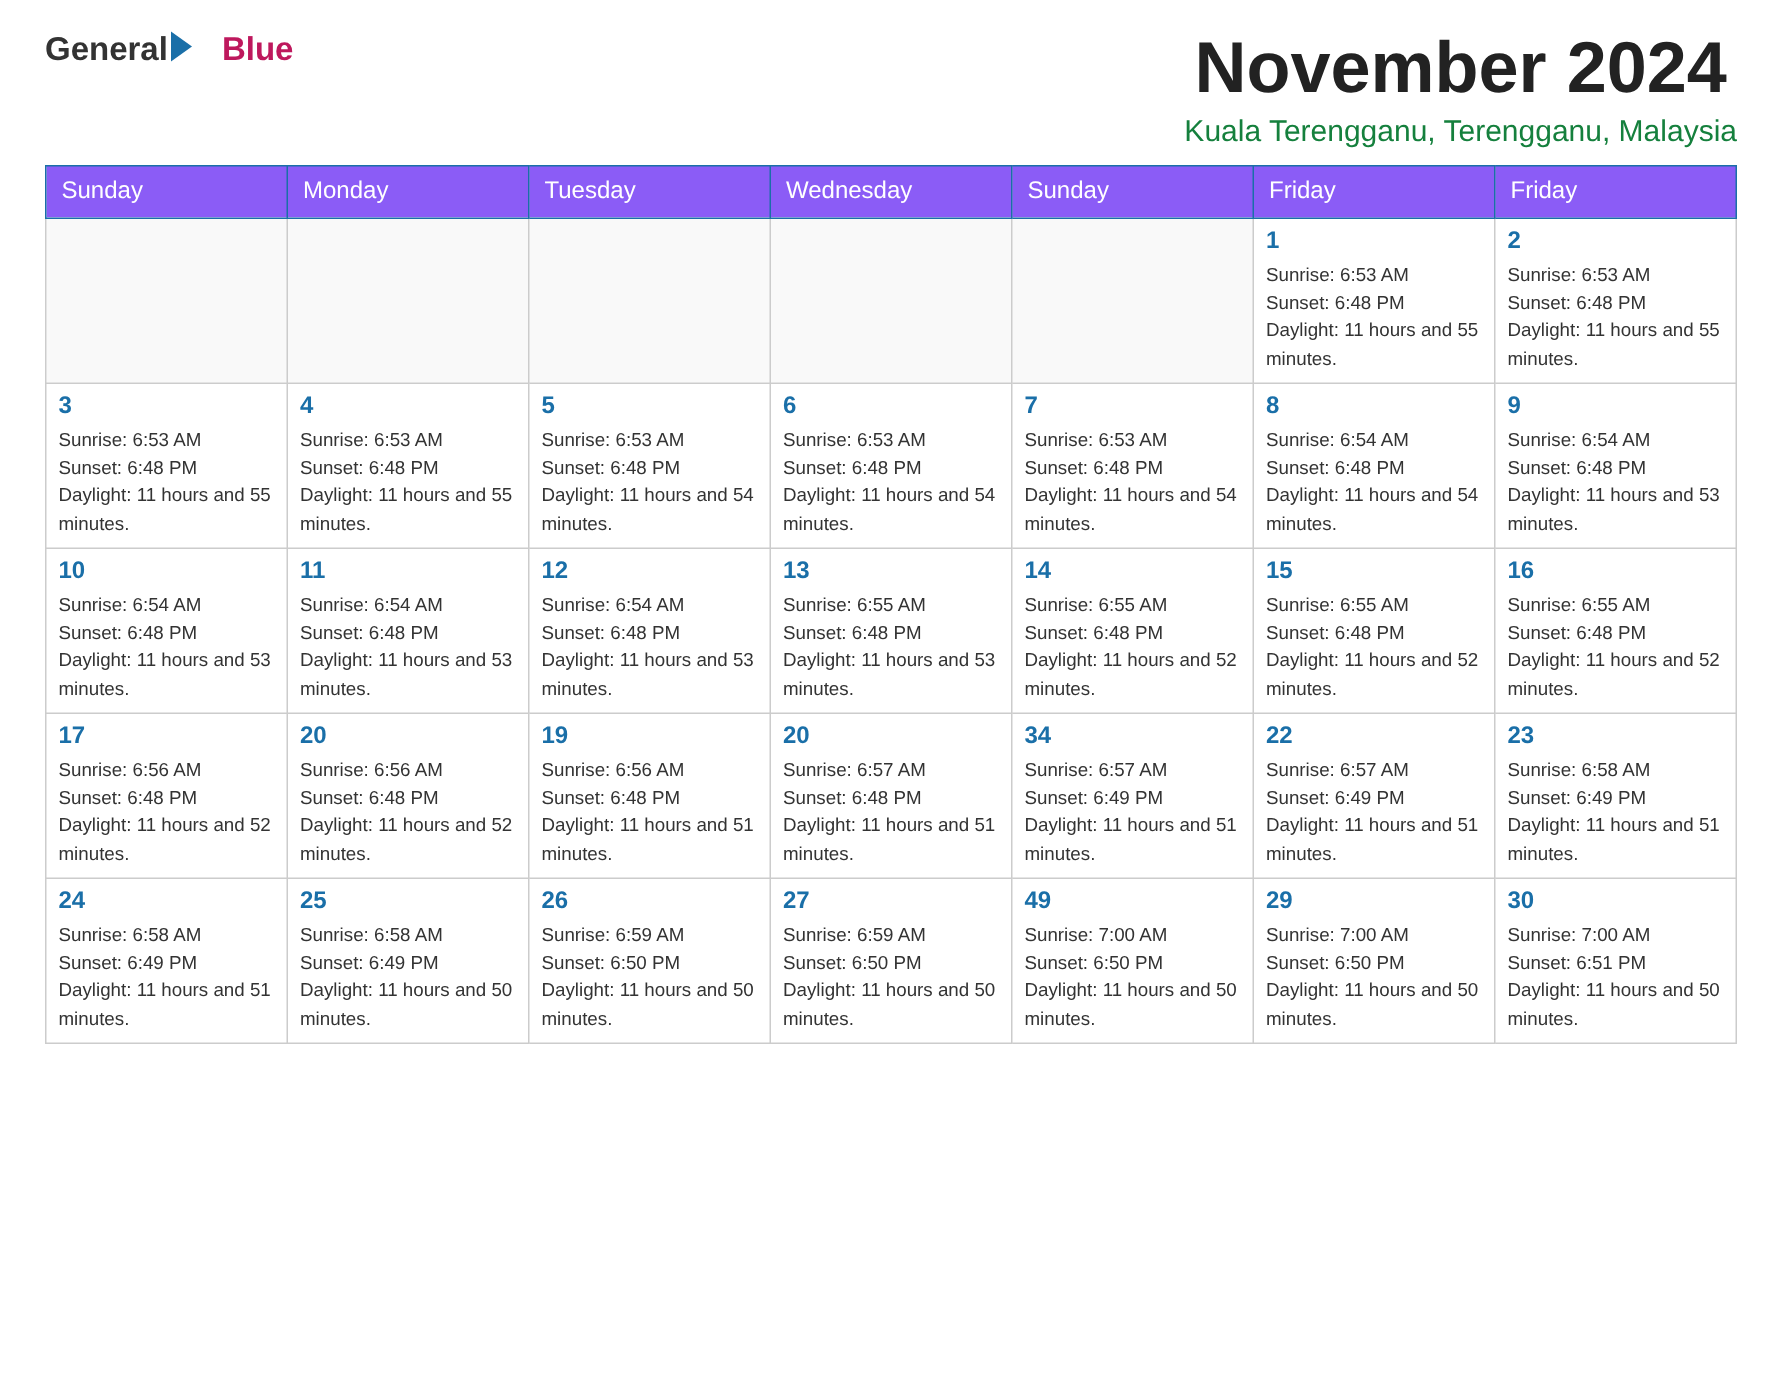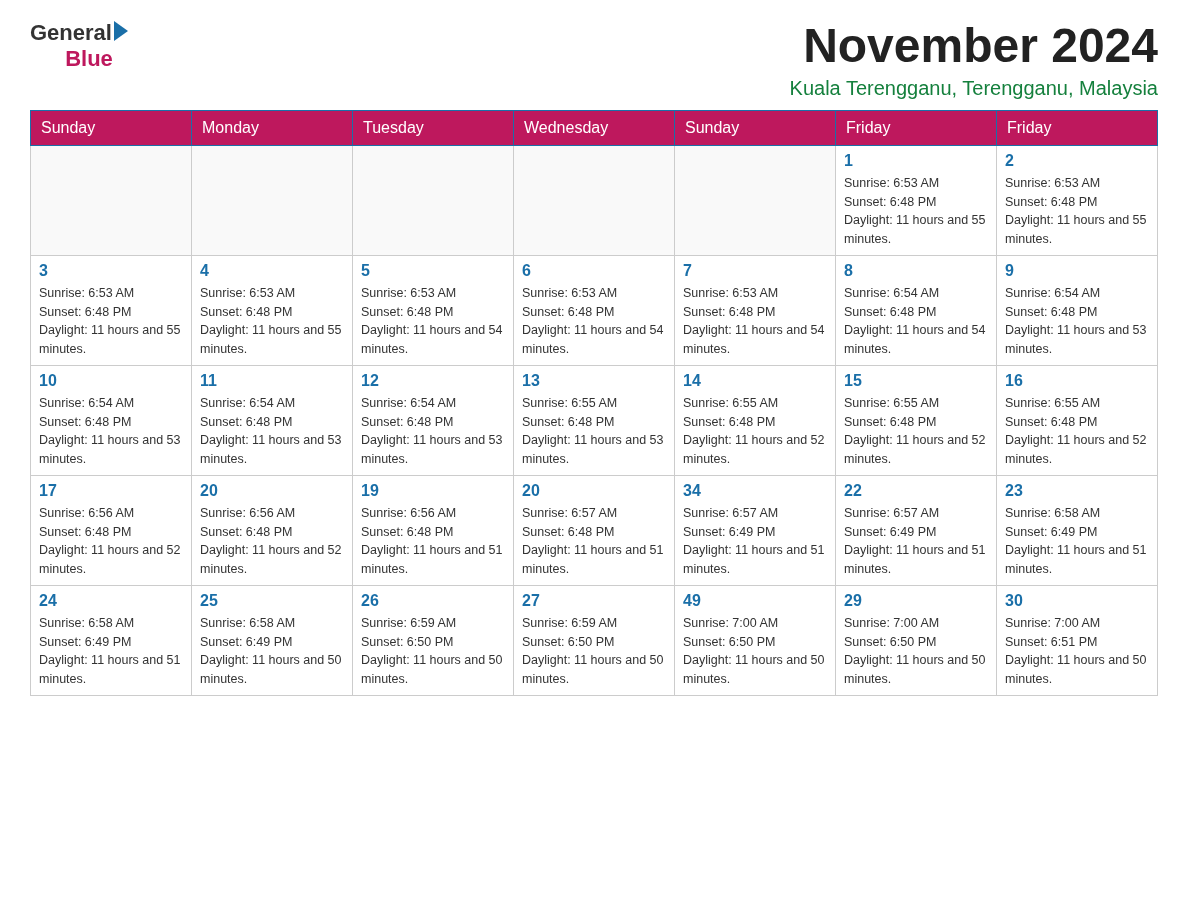--- a/index.html
+++ b/index.html
@@ -31,48 +31,48 @@
       margin-top: -4px;
     }
     .logo-blue {
       font-size: 22px;
       font-weight: bold;
       color: #be185d;
       margin-left: 20px;
     }
     .logo-wrapper {
       display: flex;
-      flex-direction: column;
-      align-items: center;
+      flex-direction: row;
+      align-items: flex-start;
     }
     .logo-top-row {
       display: flex;
       align-items: center;
     }
     .title-area {
-      text-align: right;
+      text-align: center;
     }
     .page-title {
       font-size: 48px;
       font-weight: bold;
       color: #222;
       line-height: 1.1;
     }
     .subtitle {
       font-size: 20px;
       color: #15803d;
       margin-top: 4px;
     }
     .calendar-table {
       width: 100%;
       border-collapse: collapse;
       margin-top: 10px;
     }
     .calendar-table thead th {
-      background-color: #be185d;
+      background-color: #8b5cf6;
       color: #fff;
       font-size: 16px;
       font-weight: normal;
       padding: 8px 10px;
       text-align: left;
       border: 1px solid #1a6fa8;
     }
     .calendar-table tbody td {
       border: 1px solid #ccc;
       vertical-align: top;

